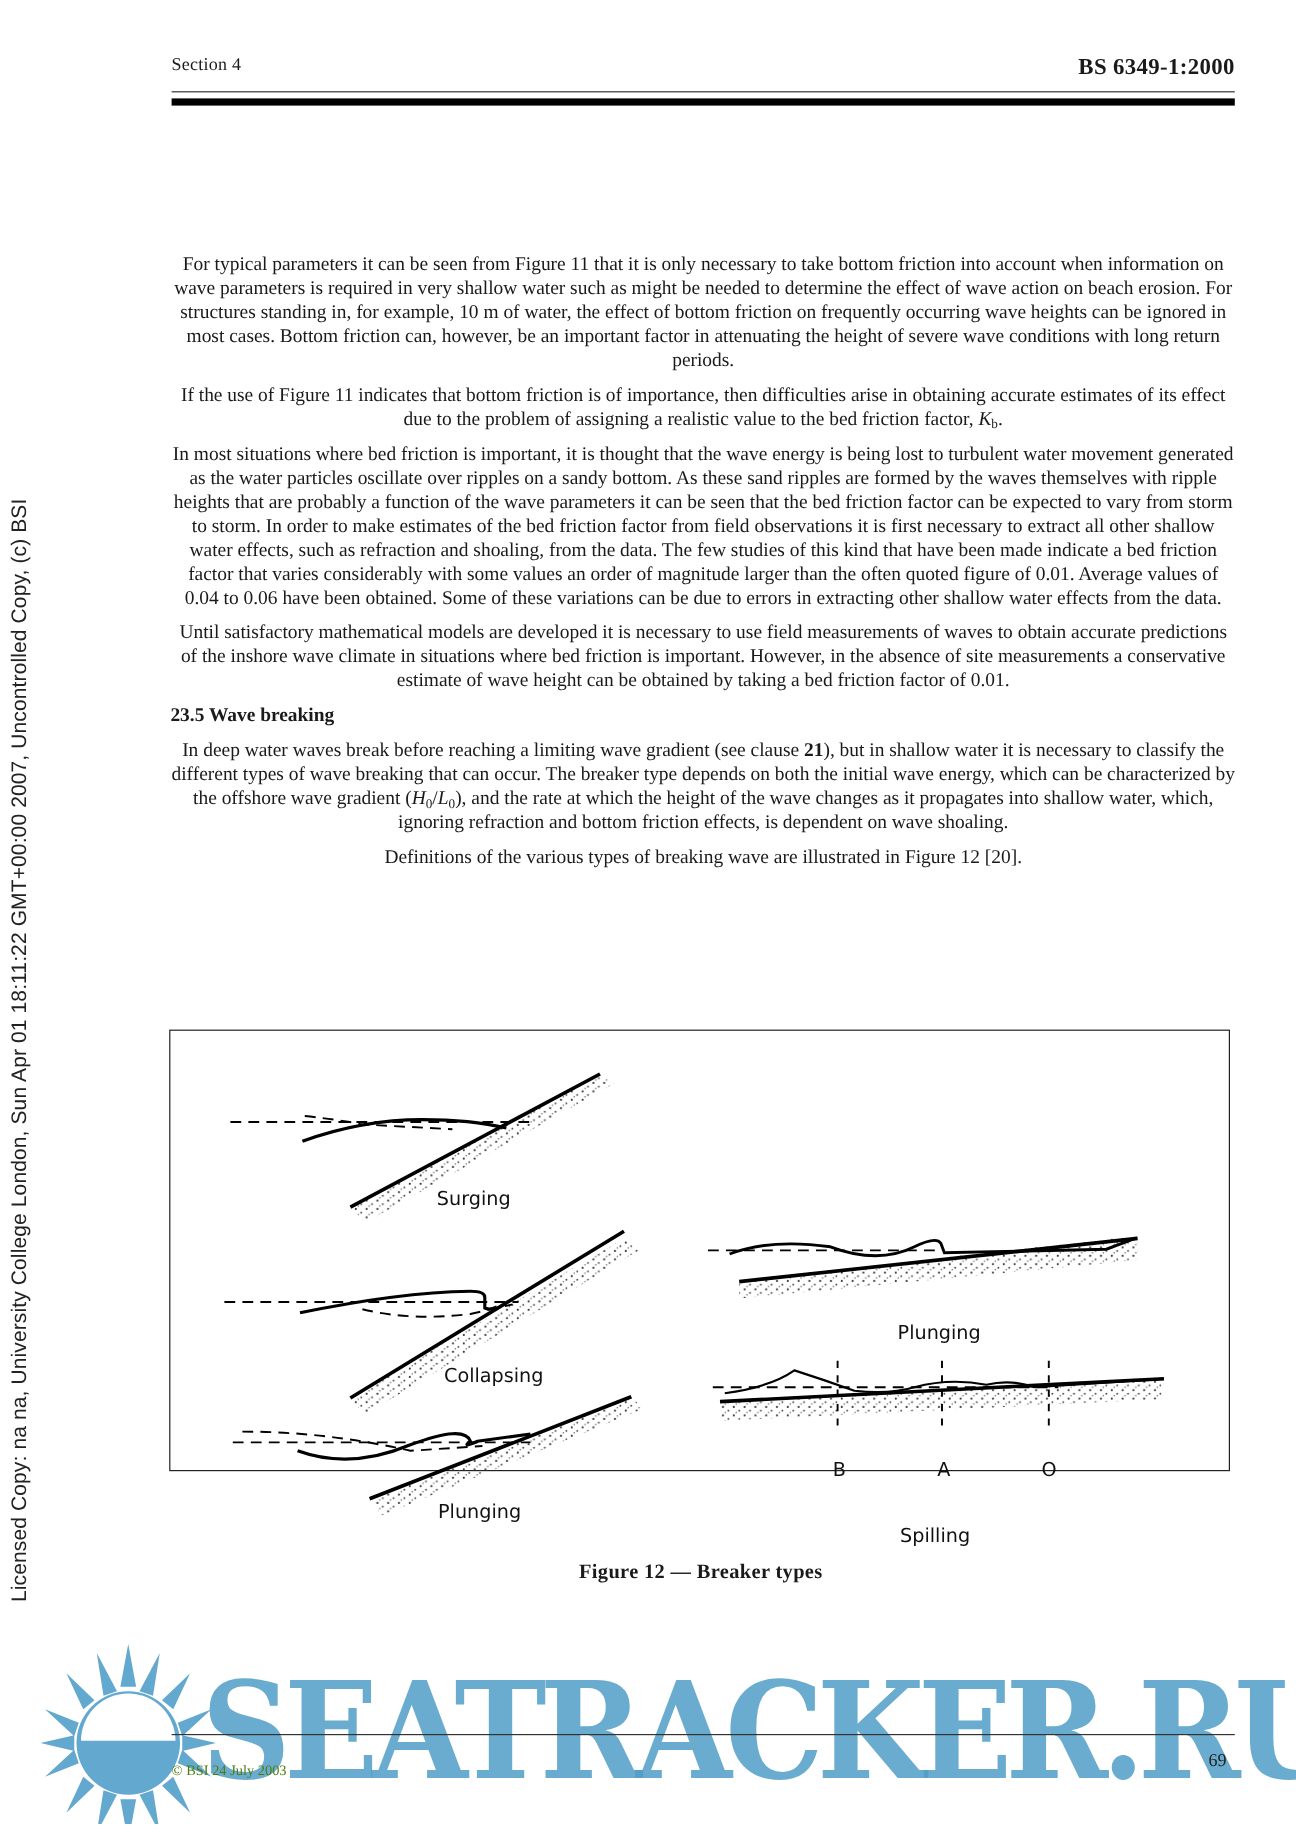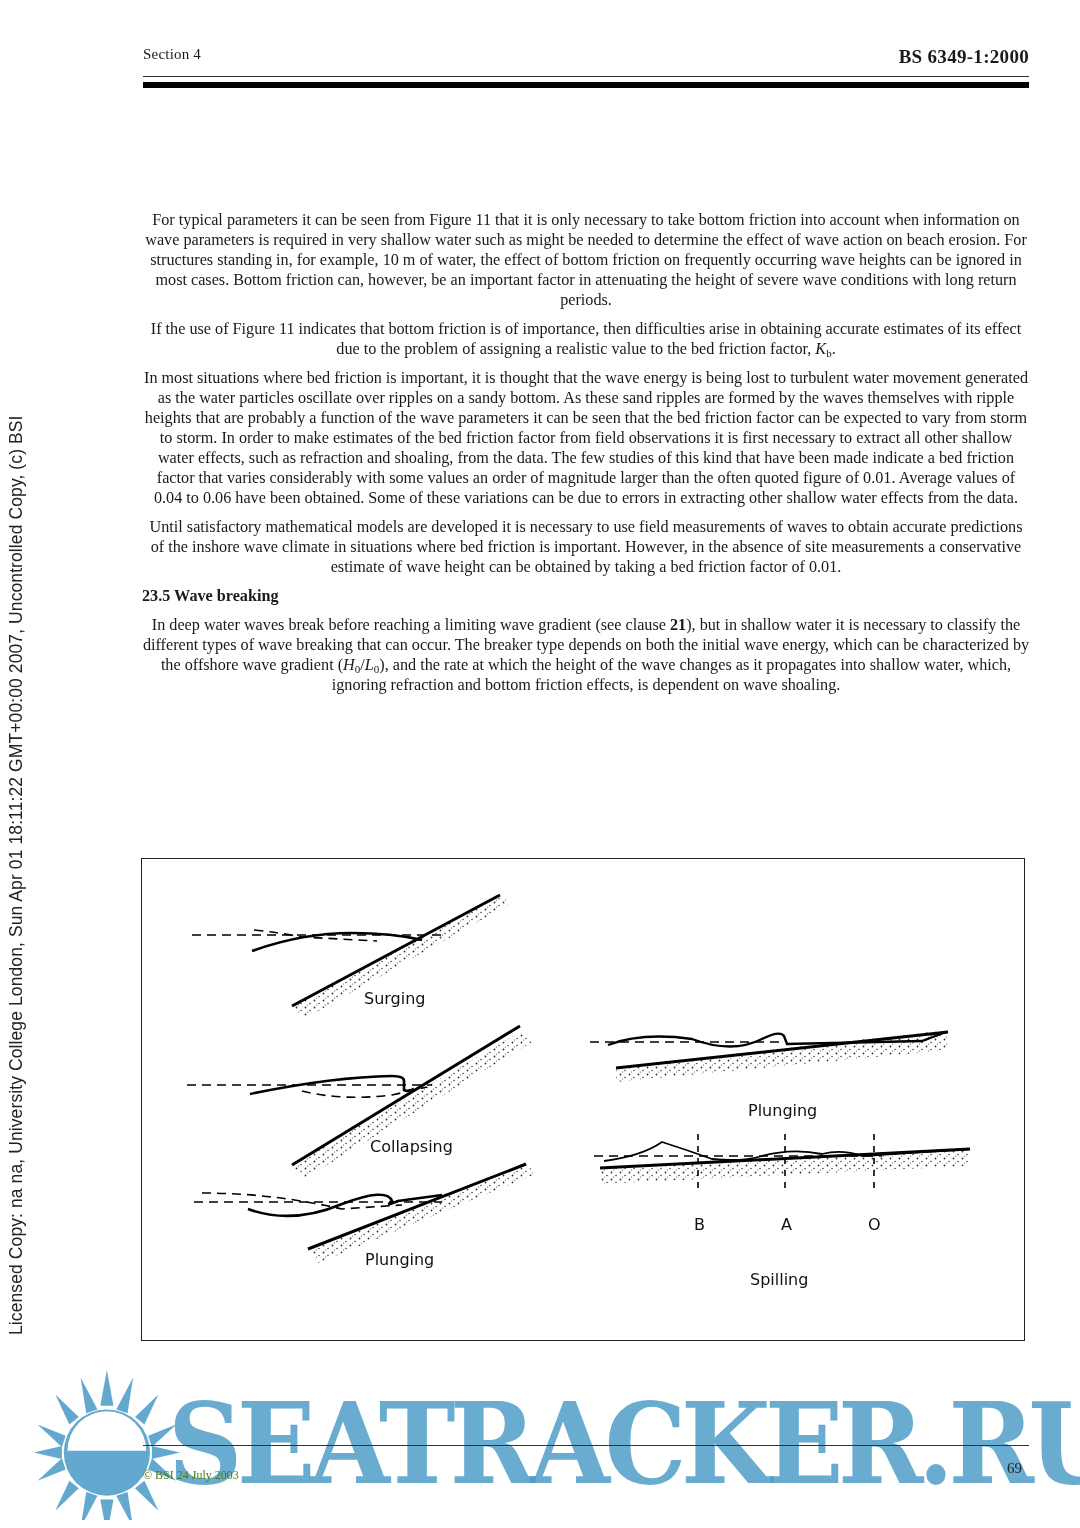--- a/index.html
+++ b/index.html
@@ -11,21 +11,21 @@
   .rule-thin { position: absolute; left: 143px; top: 76px; width: 886px; height: 1px; background: #333; }
   .rule-thick { position: absolute; left: 143px; top: 82px; width: 886px; height: 6px; background: #000; }
 
   .side-note { position: absolute; left: 6px; top: 1335px; transform-origin: 0 0; transform: rotate(-90deg); width: 1150px; font-family: "Liberation Sans", sans-serif; font-size: 17.5px; color: #222; white-space: nowrap; letter-spacing: 0.1px; }
 
   .body-text { position: absolute; left: 142px; top: 210px; width: 888px; font-family: "Liberation Serif", serif; font-size: 16.2px; line-height: 20px; }
   .body-text p { margin: 0 0 9px 0; text-align: center; }
   .body-text h3 { margin: 0 0 9px 0; font-size: 16.2px; font-weight: bold; }
   sub { font-size: 11px; vertical-align: -3px; line-height: 0; }
 
-  .figure { position: absolute; left: 141px; top: 858px; width: 884px; height: 483px; border: 1.5px solid #222; box-sizing: border-box; }
+  .figure { position: absolute; left: 141px; top: 858px; width: 884px; height: 368px; border: 1.5px solid #222; box-sizing: border-box; }
   .figure svg { position: absolute; left: 0; top: 0; }
   .fig-label { position: absolute; font-family: "DejaVu Sans", sans-serif; font-size: 16px; color: #111; }
   .fig-caption { position: absolute; left: 0; width: 884px; top: 441px; text-align: center; font-family: "Liberation Serif", serif; font-size: 17px; font-weight: bold; letter-spacing: 0.3px; }
 
   .footer-rule { position: absolute; left: 143px; top: 1445px; width: 886px; height: 1px; background: #333; }
   .footer-left { position: absolute; left: 143px; top: 1468px; font-family: "Liberation Serif", serif; font-size: 12px; color: #4d7c0f; }
   .footer-right { position: absolute; left: 1007px; top: 1460px; font-family: "Liberation Serif", serif; font-size: 15px; color: #222; text-align: right; }
 
   .watermark { position: absolute; left: 0; top: 1370px; width: 1080px; height: 150px; pointer-events: none; }
   .wm-text { position: absolute; left: 168px; top: 1388px; font-family: "DejaVu Serif", serif; font-weight: bold; font-size: 112px; line-height: 1; color: rgba(80, 158, 199, 0.85); letter-spacing: -6px; transform: scaleX(0.92); transform-origin: 0 0; white-space: nowrap; }
@@ -42,20 +42,21 @@
 
 <div class="side-note">Licensed Copy: na na, University College London, Sun Apr 01 18:11:22 GMT+00:00 2007, Uncontrolled Copy, (c) BSI</div>
 
 <div class="body-text">
   <p>For typical parameters it can be seen from Figure 11 that it is only necessary to take bottom friction into account when information on wave parameters is required in very shallow water such as might be needed to determine the effect of wave action on beach erosion. For structures standing in, for example, 10 m of water, the effect of bottom friction on frequently occurring wave heights can be ignored in most cases. Bottom friction can, however, be an important factor in attenuating the height of severe wave conditions with long return periods.</p>
   <p><span>If the use of Figure 11 indicates that bottom friction is of importance, then difficulties arise in obtaining accurate estimates of its effect due to the problem of assigning a realistic value to the bed friction factor, </span><i>K</i><sub>b</sub><span>.</span></p>
   <p>In most situations where bed friction is important, it is thought that the wave energy is being lost to turbulent water movement generated as the water particles oscillate over ripples on a sandy bottom. As these sand ripples are formed by the waves themselves with ripple heights that are probably a function of the wave parameters it can be seen that the bed friction factor can be expected to vary from storm to storm. In order to make estimates of the bed friction factor from field observations it is first necessary to extract all other shallow water effects, such as refraction and shoaling, from the data. The few studies of this kind that have been made indicate a bed friction factor that varies considerably with some values an order of magnitude larger than the often quoted figure of 0.01. Average values of 0.04 to 0.06 have been obtained. Some of these variations can be due to errors in extracting other shallow water effects from the data.</p>
   <p>Until satisfactory mathematical models are developed it is necessary to use field measurements of waves to obtain accurate predictions of the inshore wave climate in situations where bed friction is important. However, in the absence of site measurements a conservative estimate of wave height can be obtained by taking a bed friction factor of 0.01.</p>
   <h3>23.5 Wave breaking</h3>
   <p><span>In deep water waves break before reaching a limiting wave gradient (see clause </span><b>21</b><span>), but in shallow water it is necessary to classify the different types of wave breaking that can occur. The breaker type depends on both the initial wave energy, which can be characterized by the offshore wave gradient (</span><i>H</i><sub>0</sub><span>/</span><i>L</i><sub>0</sub><span>), and the rate at which the height of the wave changes as it propagates into shallow water, which, ignoring refraction and bottom friction effects, is dependent on wave shoaling.</span></p>
+  <p>Definitions of the various types of breaking wave are illustrated in Figure 12 [20].</p>
 </div>
 
 <div class="figure">
   <svg width="884" height="466" viewBox="0 0 884 466">
     <defs>
       <pattern id="sand" width="9" height="7" patternUnits="userSpaceOnUse">
         <circle cx="1.5" cy="1.5" r="0.9" fill="#333"></circle>
         <circle cx="6" cy="4.5" r="0.8" fill="#444"></circle>
         <circle cx="3.5" cy="6" r="0.6" fill="#555"></circle>
       </pattern>
@@ -103,20 +104,21 @@
     </g>
   </svg>
   <span class="fig-label" style="left:222px;top:130px;">Surging</span>
   <span class="fig-label" style="left:228px;top:278px;">Collapsing</span>
   <span class="fig-label" style="left:223px;top:391px;">Plunging</span>
   <span class="fig-label" style="left:606px;top:242px;">Plunging</span>
   <span class="fig-label" style="left:552px;top:356px;">B</span>
   <span class="fig-label" style="left:639px;top:356px;">A</span>
   <span class="fig-label" style="left:726px;top:356px;">O</span>
   <span class="fig-label" style="left:608px;top:411px;">Spilling</span>
+  <div class="fig-caption">Figure 12 — Breaker types</div>
 </div>
 
 <svg class="watermark" width="1080" height="160" viewBox="0 0 1080 160">
   <g transform="translate(78,88)">
     <g fill="#63a8ce">
       <polygon points="0,-88 7,-50 -7,-50"></polygon>
       <polygon points="0,88 7,50 -7,50"></polygon>
       <polygon points="-78,0 -48,7 -48,-7"></polygon>
       <polygon points="78,0 48,7 48,-7"></polygon>
       <polygon points="-55,-62 -30,-38 -40,-30"></polygon>

